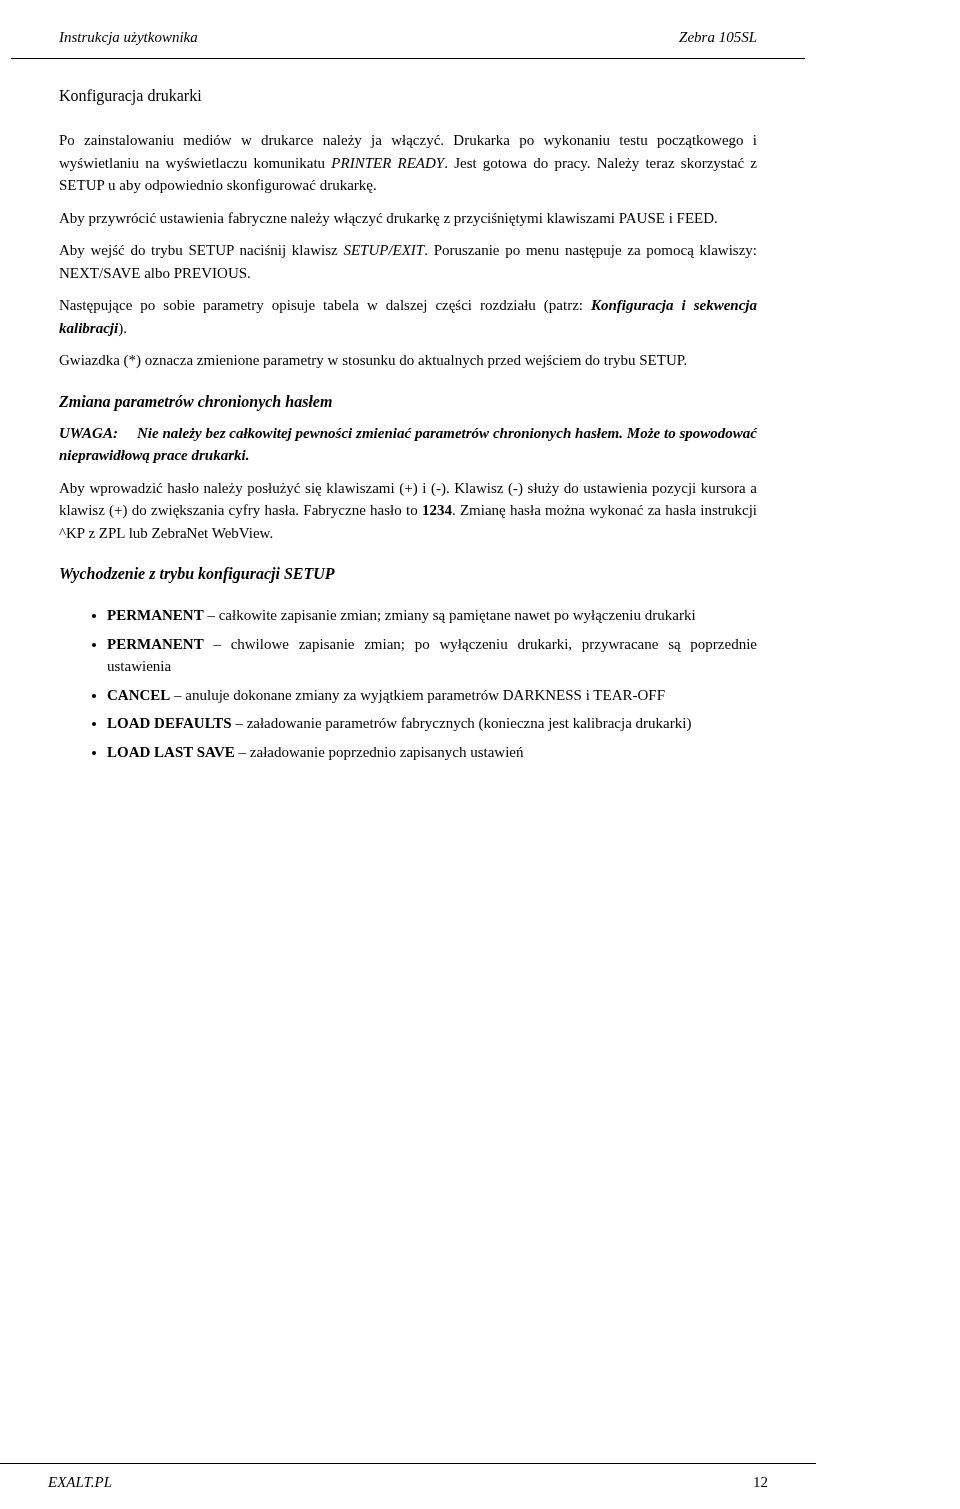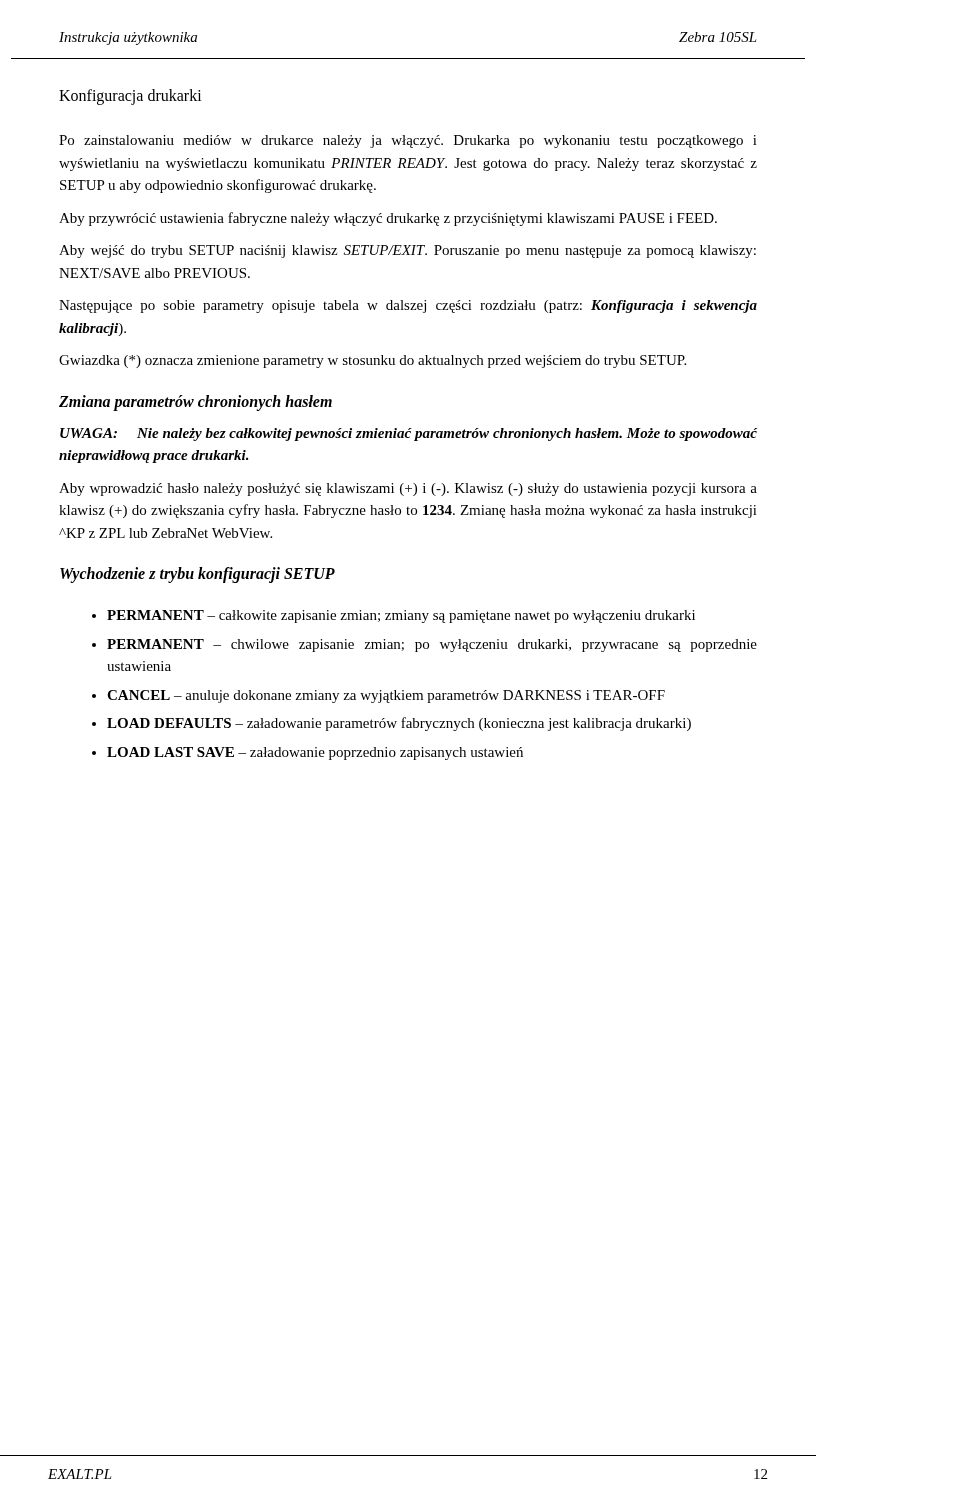--- a/index.html
+++ b/index.html
@@ -41,21 +41,21 @@
     }
 
     .header-right {
       font-size: 15px;
       font-style: italic;
     }
 
     
     .footer {
       position: absolute;
-      bottom: 12px;
+      bottom: 4px;
       left: 0;
       right: 0;
       display: flex;
       justify-content: space-between;
       align-items: flex-end;
       padding: 10px 48px 14px 48px;
       border-top: 1.5px solid #000;
     }
 
     .footer-left {

